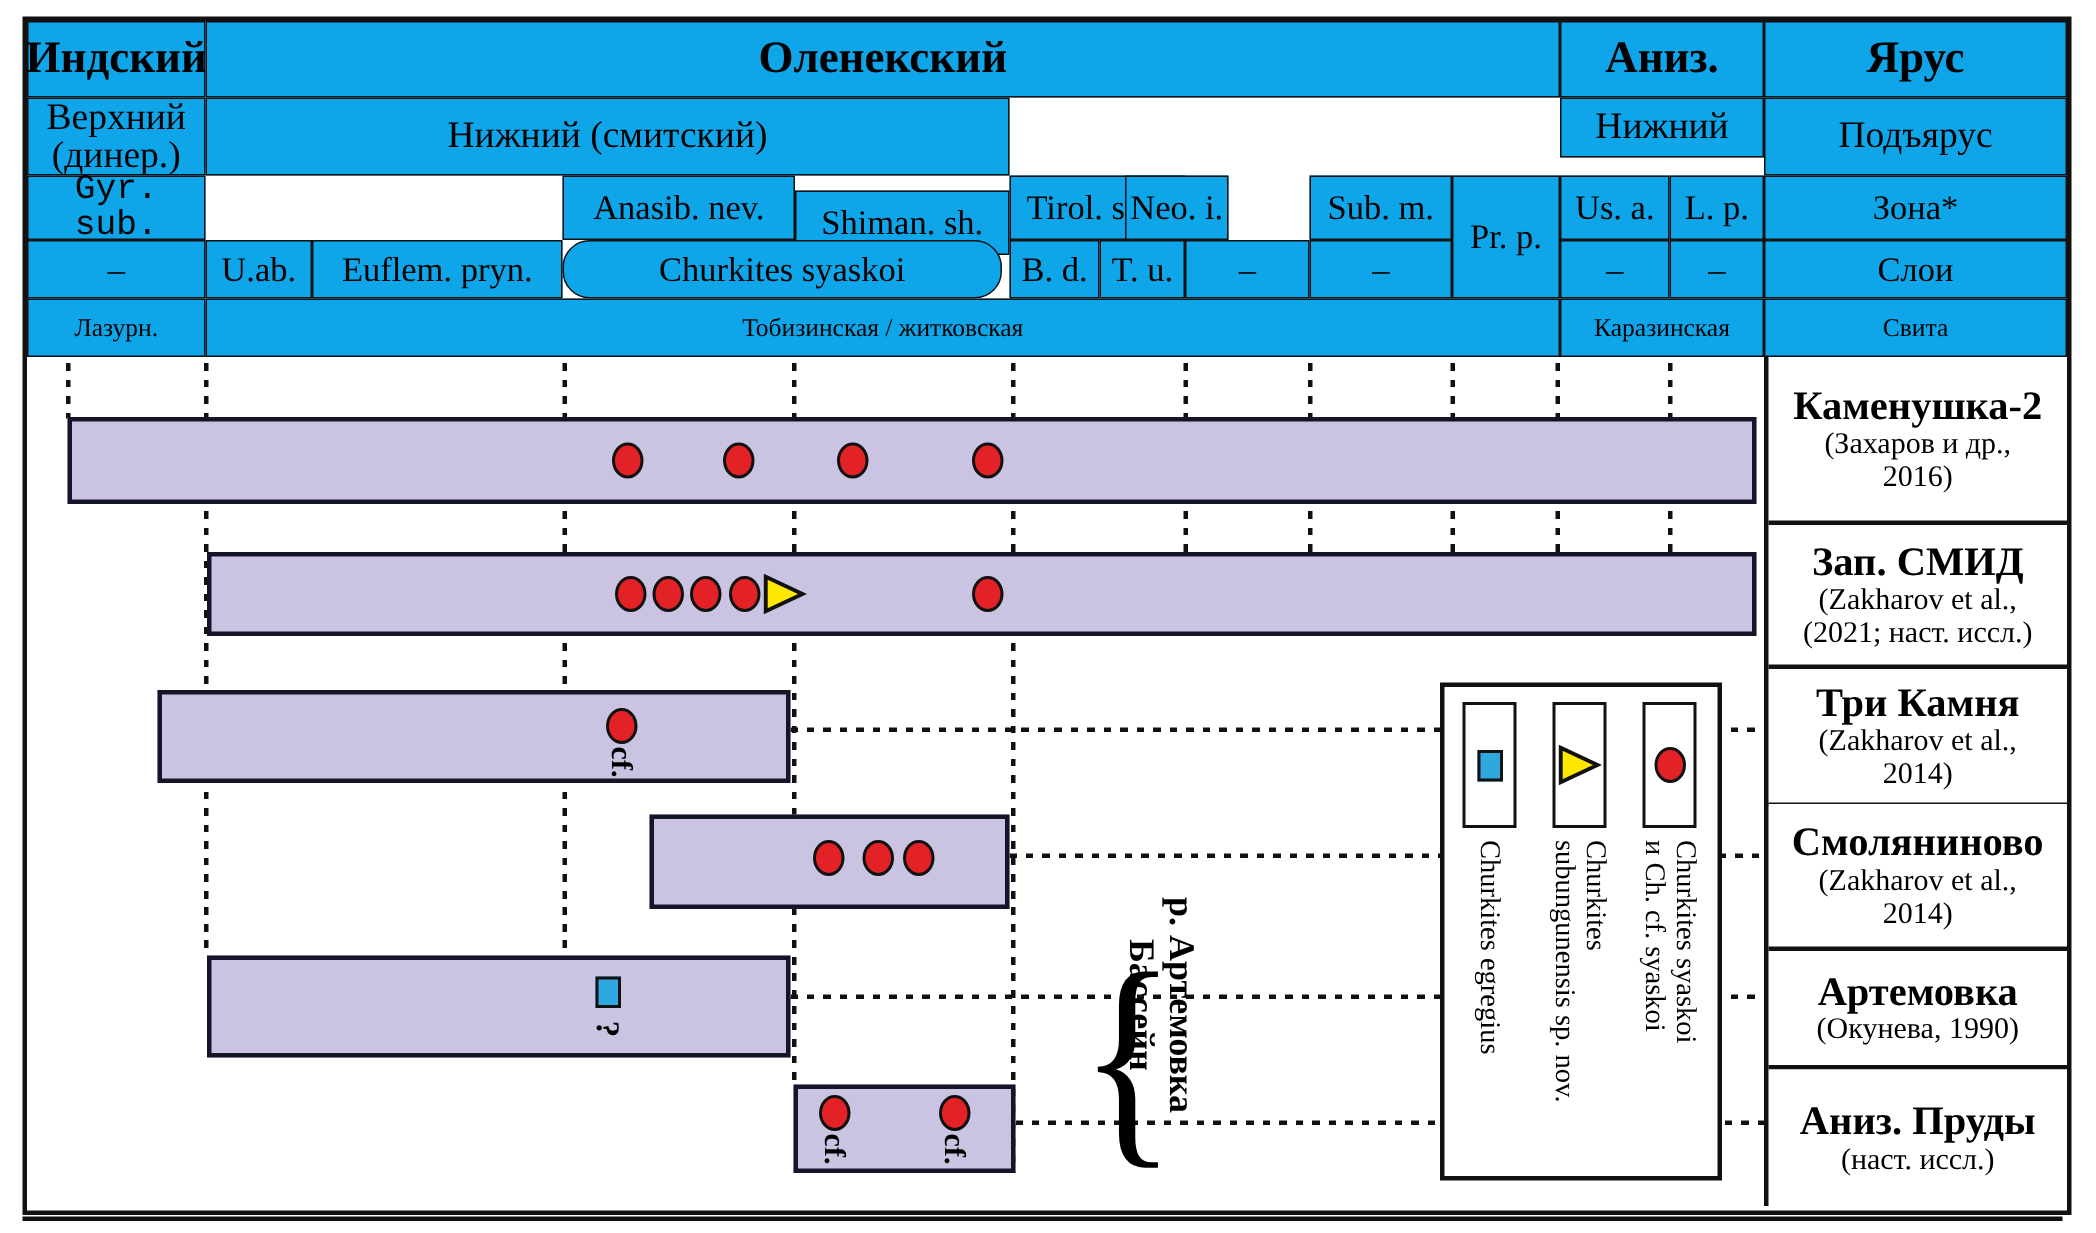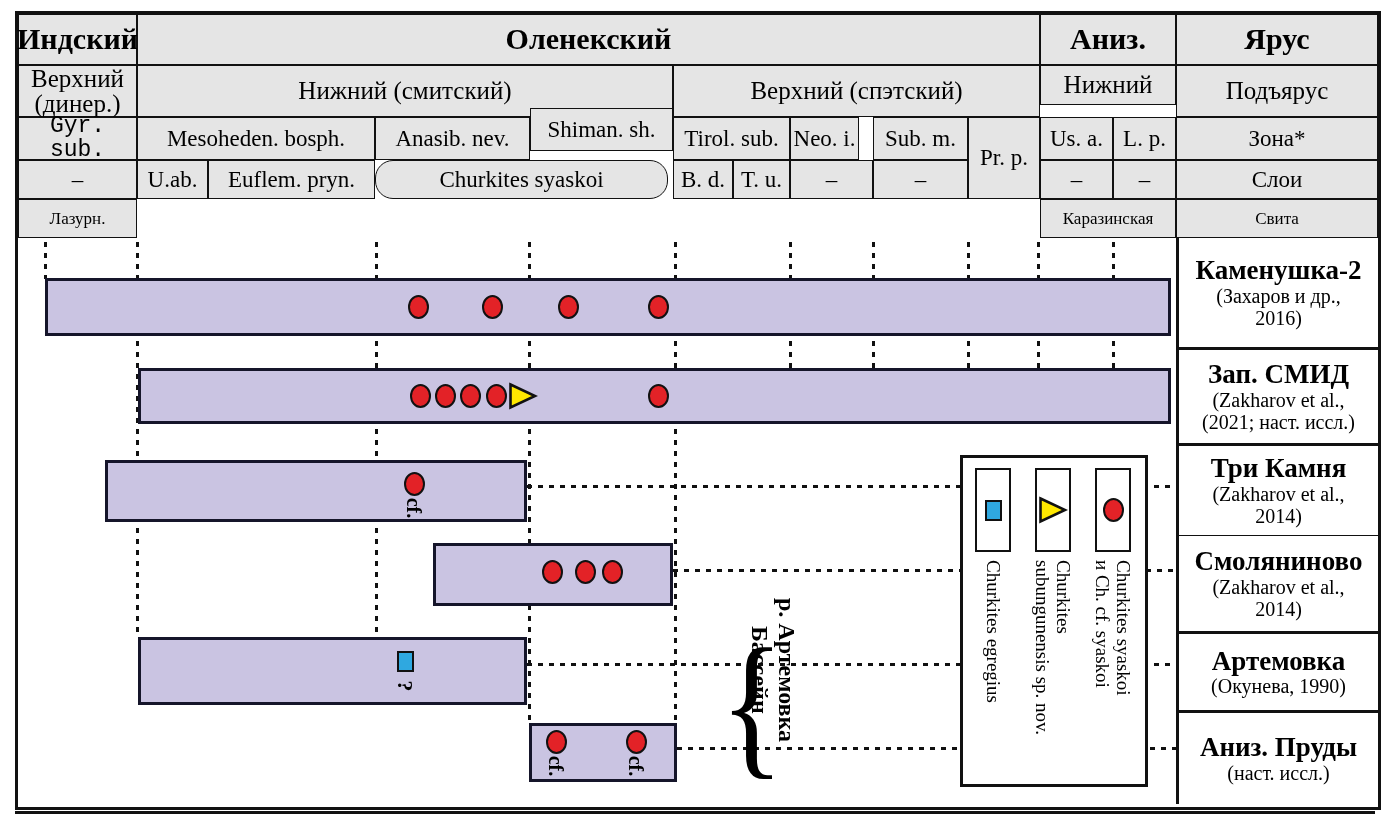--- a/index.html
+++ b/index.html
@@ -1,21 +1,21 @@
 <!DOCTYPE html>
 <html><head>
 <meta charset="utf-8">
 <style>
   html,body{margin:0;padding:0;background:#fff;}
   #stage{position:relative;width:1397px;height:822px;background:#fff;
          font-family:"Liberation Serif","DejaVu Serif",serif;color:#000;overflow:hidden;}
   .abs{position:absolute;}
   #frame{left:15px;top:11px;width:1360px;height:793px;border:3px solid #111;}
   .cell{position:absolute;display:flex;align-items:center;justify-content:center;
-        text-align:center;border:1.5px solid #111;box-sizing:border-box;background:#e5e5e5;line-height:1.02;}
+        text-align:center;border:1.5px solid #111;box-sizing:border-box;background:#0ea5e9;line-height:1.02;}
   .r1{font-size:30px;font-weight:bold;}
   .r2{font-size:25px;}
   .r3{font-size:23px;}
   .r4{font-size:23px;}
   .r5{font-size:17px;}
   .vdash{position:absolute;width:3px;z-index:1;
          background:repeating-linear-gradient(to bottom,#111 0 5px,transparent 5px 11px);}
   .hdash{position:absolute;height:3px;z-index:2;
          background:repeating-linear-gradient(to right,#111 0 5px,transparent 5px 11px);}
   .bar{position:absolute;background:#cac4e2;border:3px solid #15152a;box-sizing:border-box;z-index:3;}
@@ -82,45 +82,44 @@
 и Ch. cf. syaskoi</div>
     </div>
 
   <div id="bottom-line2" class="abs"></div>
 <div class="cell r1" style="left: 18px; top: 14px; width: 119px; height: 51px;">Индский</div>
     <div class="cell r1" style="left: 137px; top: 14px; width: 903px; height: 51px;">Оленекский</div>
     <div class="cell r1" style="left: 1040px; top: 14px; width: 136px; height: 51px;">Аниз.</div>
     <div class="cell r1" style="left: 1176px; top: 14px; width: 202px; height: 51px;">Ярус</div>
     <div class="cell r2" style="left: 18px; top: 65px; width: 119px; height: 52px;">Верхний (динер.)</div>
     <div class="cell r2" style="left: 137px; top: 65px; width: 536px; height: 52px;">Нижний (смитский)</div>
-    <div class="cell r2" style="left: 673px; top: 65px; width: 367px; height: 52px;">Верхний (спэтский)</div>
     <div class="cell r2" style="left: 1040px; top: 65px; width: 136px; height: 40px;">Нижний</div>
     <div class="cell r2" style="left: 1176px; top: 65px; width: 202px; height: 52px;">Подъярус</div>
     <div class="cell r3" style="left: 18px; top: 117px; width: 119px; height: 43px; font-family: Liberation Mono, monospace;">Gyr. sub.</div>
-    <div class="cell r3" style="left: 137px; top: 117px; width: 238px; height: 43px;">Mesoheden. bosph.</div>
     <div class="cell r3" style="left: 375px; top: 117px; width: 155px; height: 43px;">Anasib. nev.</div>
-    <div class="cell r3" style="left: 530px; top: 108px; width: 143px; height: 43px;">Shiman. sh.</div>
+    <div class="cell r3" style="left: 530px; top: 127px; width: 143px; height: 43px;">Shiman. sh.</div>
     <div class="cell r3" style="left: 673px; top: 117px; width: 117px; height: 43px;">Tirol. sub.</div>
-    <div class="cell r3" style="left: 790px; top: 117px; width: 69px; height: 43px;">Neo. i.</div>
+    <div class="cell r3" style="left: 750px; top: 117px; width: 69px; height: 43px;">Neo. i.</div>
     <div class="cell r3" style="left: 873px; top: 117px; width: 95px; height: 43px;">Sub. m.</div>
     <div class="cell r3" style="left: 1040px; top: 117px; width: 73px; height: 43px;">Us. a.</div>
     <div class="cell r3" style="left: 1113px; top: 117px; width: 63px; height: 43px;">L. p.</div>
     <div class="cell r3" style="left: 1176px; top: 117px; width: 202px; height: 43px;">Зона*</div>
     <div class="cell r4" style="left: 18px; top: 160px; width: 119px; height: 39px;">–</div>
     <div class="cell r4" style="left: 137px; top: 160px; width: 71px; height: 39px;">U.ab.</div>
     <div class="cell r4" style="left: 208px; top: 160px; width: 167px; height: 39px;">Euflem. pryn.</div>
     <div class="cell r4" style="left: 375px; top: 160px; width: 293px; height: 39px; border-radius: 18px;">Churkites syaskoi</div>
     <div class="cell r4" style="left: 673px; top: 160px; width: 60px; height: 39px;">B. d.</div>
     <div class="cell r4" style="left: 733px; top: 160px; width: 57px; height: 39px;">T. u.</div>
     <div class="cell r4" style="left: 790px; top: 160px; width: 83px; height: 39px;">–</div>
     <div class="cell r4" style="left: 873px; top: 160px; width: 95px; height: 39px;">–</div>
     <div class="cell r4" style="left: 1040px; top: 160px; width: 73px; height: 39px;">–</div>
     <div class="cell r4" style="left: 1113px; top: 160px; width: 63px; height: 39px;">–</div>
     <div class="cell r4" style="left: 1176px; top: 160px; width: 202px; height: 39px;">Слои</div>
     <div class="cell r5" style="left: 18px; top: 199px; width: 119px; height: 39px;">Лазурн.</div>
+    <div class="cell r5" style="left: 137px; top: 199px; width: 903px; height: 39px;">Тобизинская / житковская</div>
     <div class="cell r5" style="left: 1040px; top: 199px; width: 136px; height: 39px;">Каразинская</div>
     <div class="cell r5" style="left: 1176px; top: 199px; width: 202px; height: 39px;">Свита</div>
     <div class="cell r3" style="left: 968px; top: 117px; width: 72px; height: 82px;">Pr. p.</div>
     <div class="vdash" style="left: 44px; top: 242px; height: 37px;"></div>
     <div class="vdash" style="left: 136px; top: 242px; height: 395px;"></div>
     <div class="vdash" style="left: 375px; top: 242px; height: 395px;"></div>
     <div class="vdash" style="left: 528px; top: 242px; height: 481px;"></div>
     <div class="vdash" style="left: 674px; top: 242px; height: 540px;"></div>
     <div class="vdash" style="left: 789px; top: 242px; height: 182px;"></div>
     <div class="vdash" style="left: 872px; top: 242px; height: 182px;"></div>

